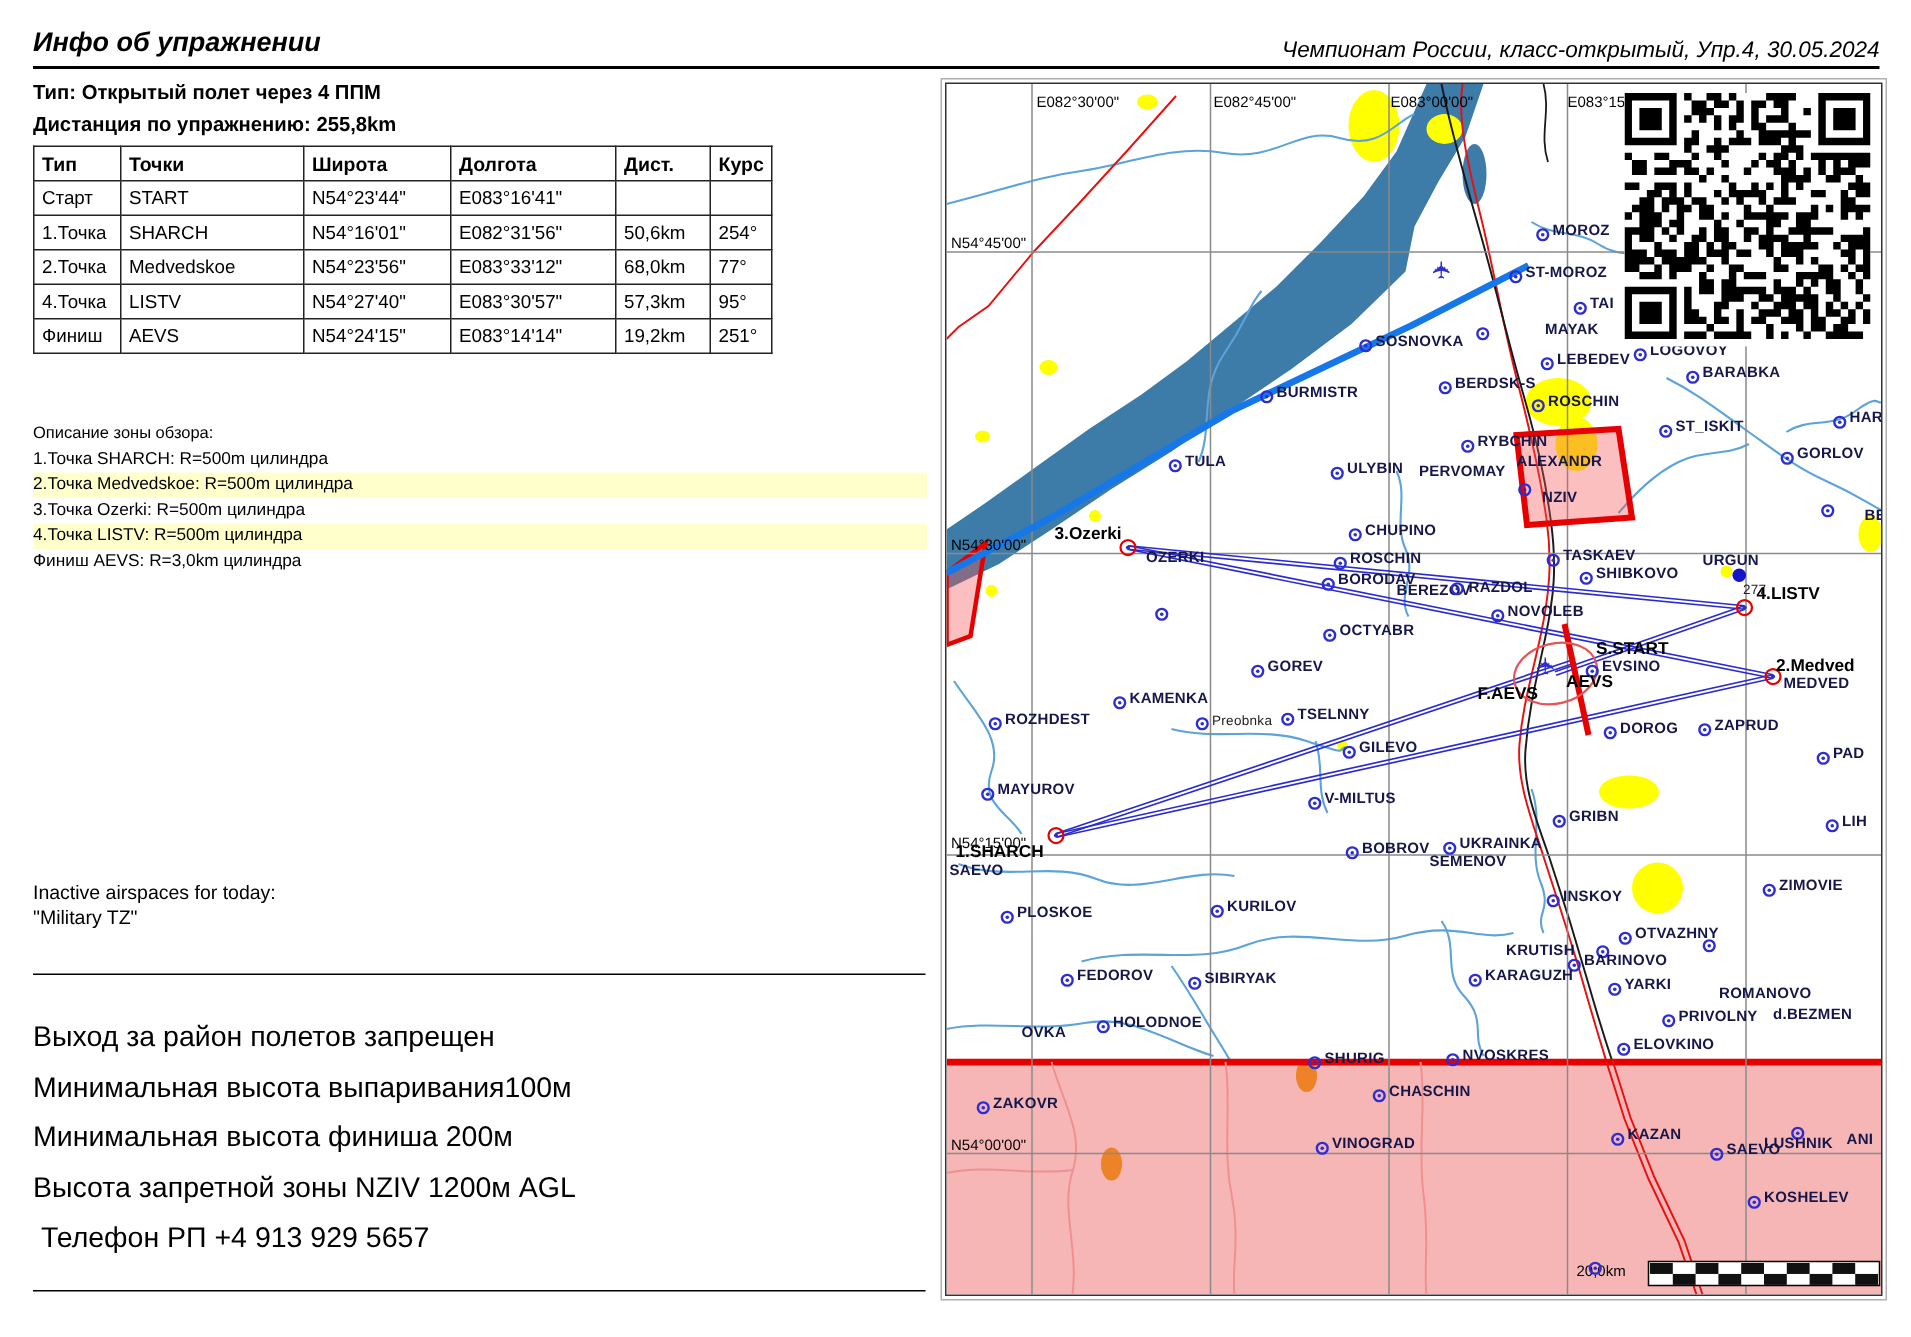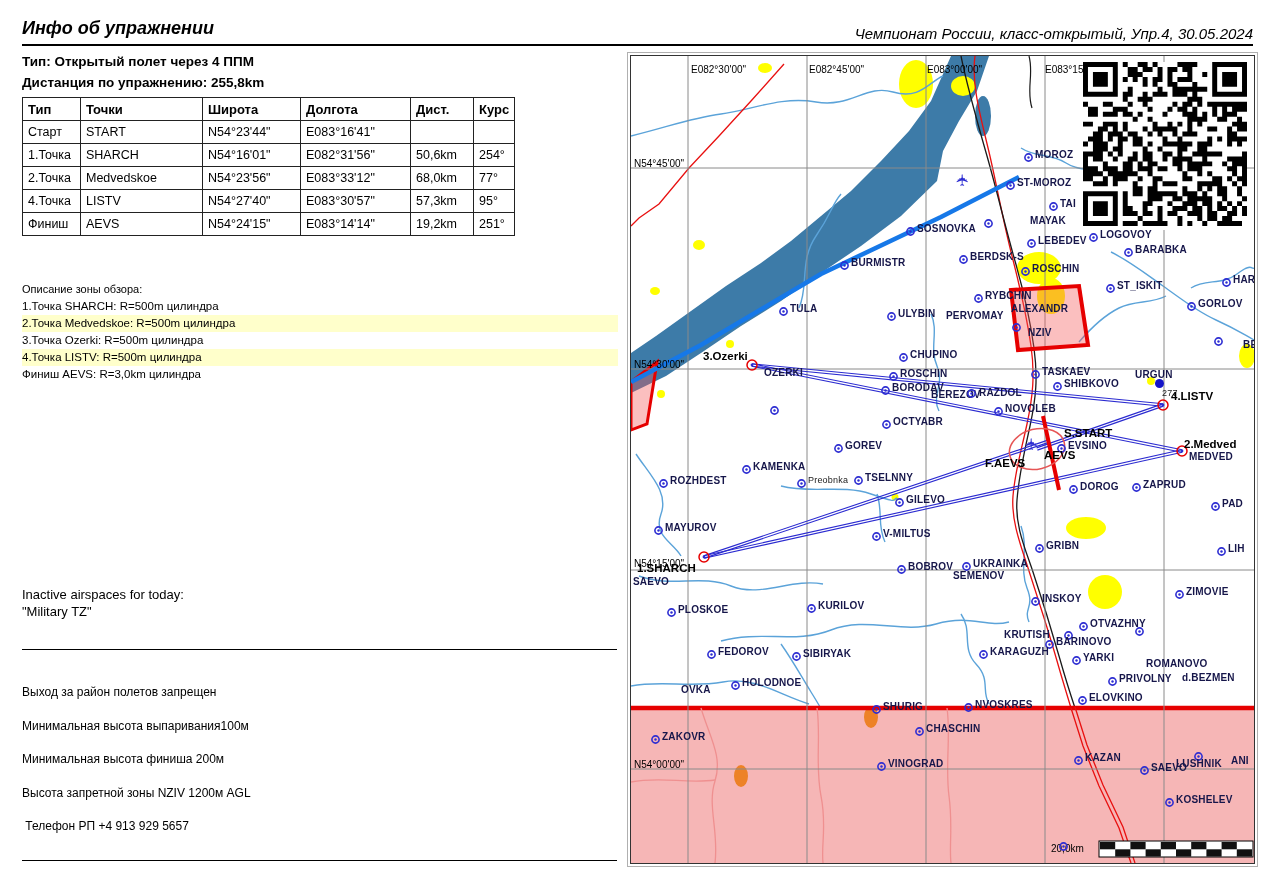--- a/index.html
+++ b/index.html
@@ -14,21 +14,21 @@
   #wp-table{left:22px;top:97px;border-collapse:collapse}
   #wp-table th,#wp-table td{border:1px solid #222;padding:1px 5px;text-align:left;height:20px;
        font-size:12.5px;white-space:nowrap}
   #wp-table th{font-size:13px}
   #zones{left:22px;top:281px;width:596px}
   #zones .ztitle{font-size:11px;height:17px;line-height:17px}
   .zline{height:17px;line-height:17px;font-size:11.5px}
   .zline.hl{background:#ffffcb}
   #inactive{left:22px;top:586px;font-size:13px;line-height:17px}
   #hr1{left:22px;top:649px;width:595px;border-top:1.5px solid #000;height:0}
-  #rules{left:22px;top:684px;font-size:12px}
+  #rules{left:22px;top:684px;font-size:19px}
   #rules .rule{margin:0 0 17.5px 0;line-height:16px;white-space:pre}
   #hr2{left:22px;top:860px;width:595px;border-top:1.5px solid #000;height:0}
   #map{left:630px;top:55px;width:623px;height:807px;border:1px solid #333;
        outline:1px solid #b0b0b0;outline-offset:2px;overflow:hidden;background:#fff}
   #map-base{position:absolute;left:0;top:0;z-index:1}
   #map-labels{position:absolute;left:0;top:0;width:100%;height:100%;z-index:3}
   #qr{position:absolute;left:452px;top:6px;z-index:4;background:#fff}
   .wl{position:absolute;transform:translateY(-50%);font-size:10px;font-weight:bold;
       color:#16164a;white-space:nowrap;letter-spacing:.2px}
   .wl.sm{font-size:9px;font-weight:normal;color:#222}

